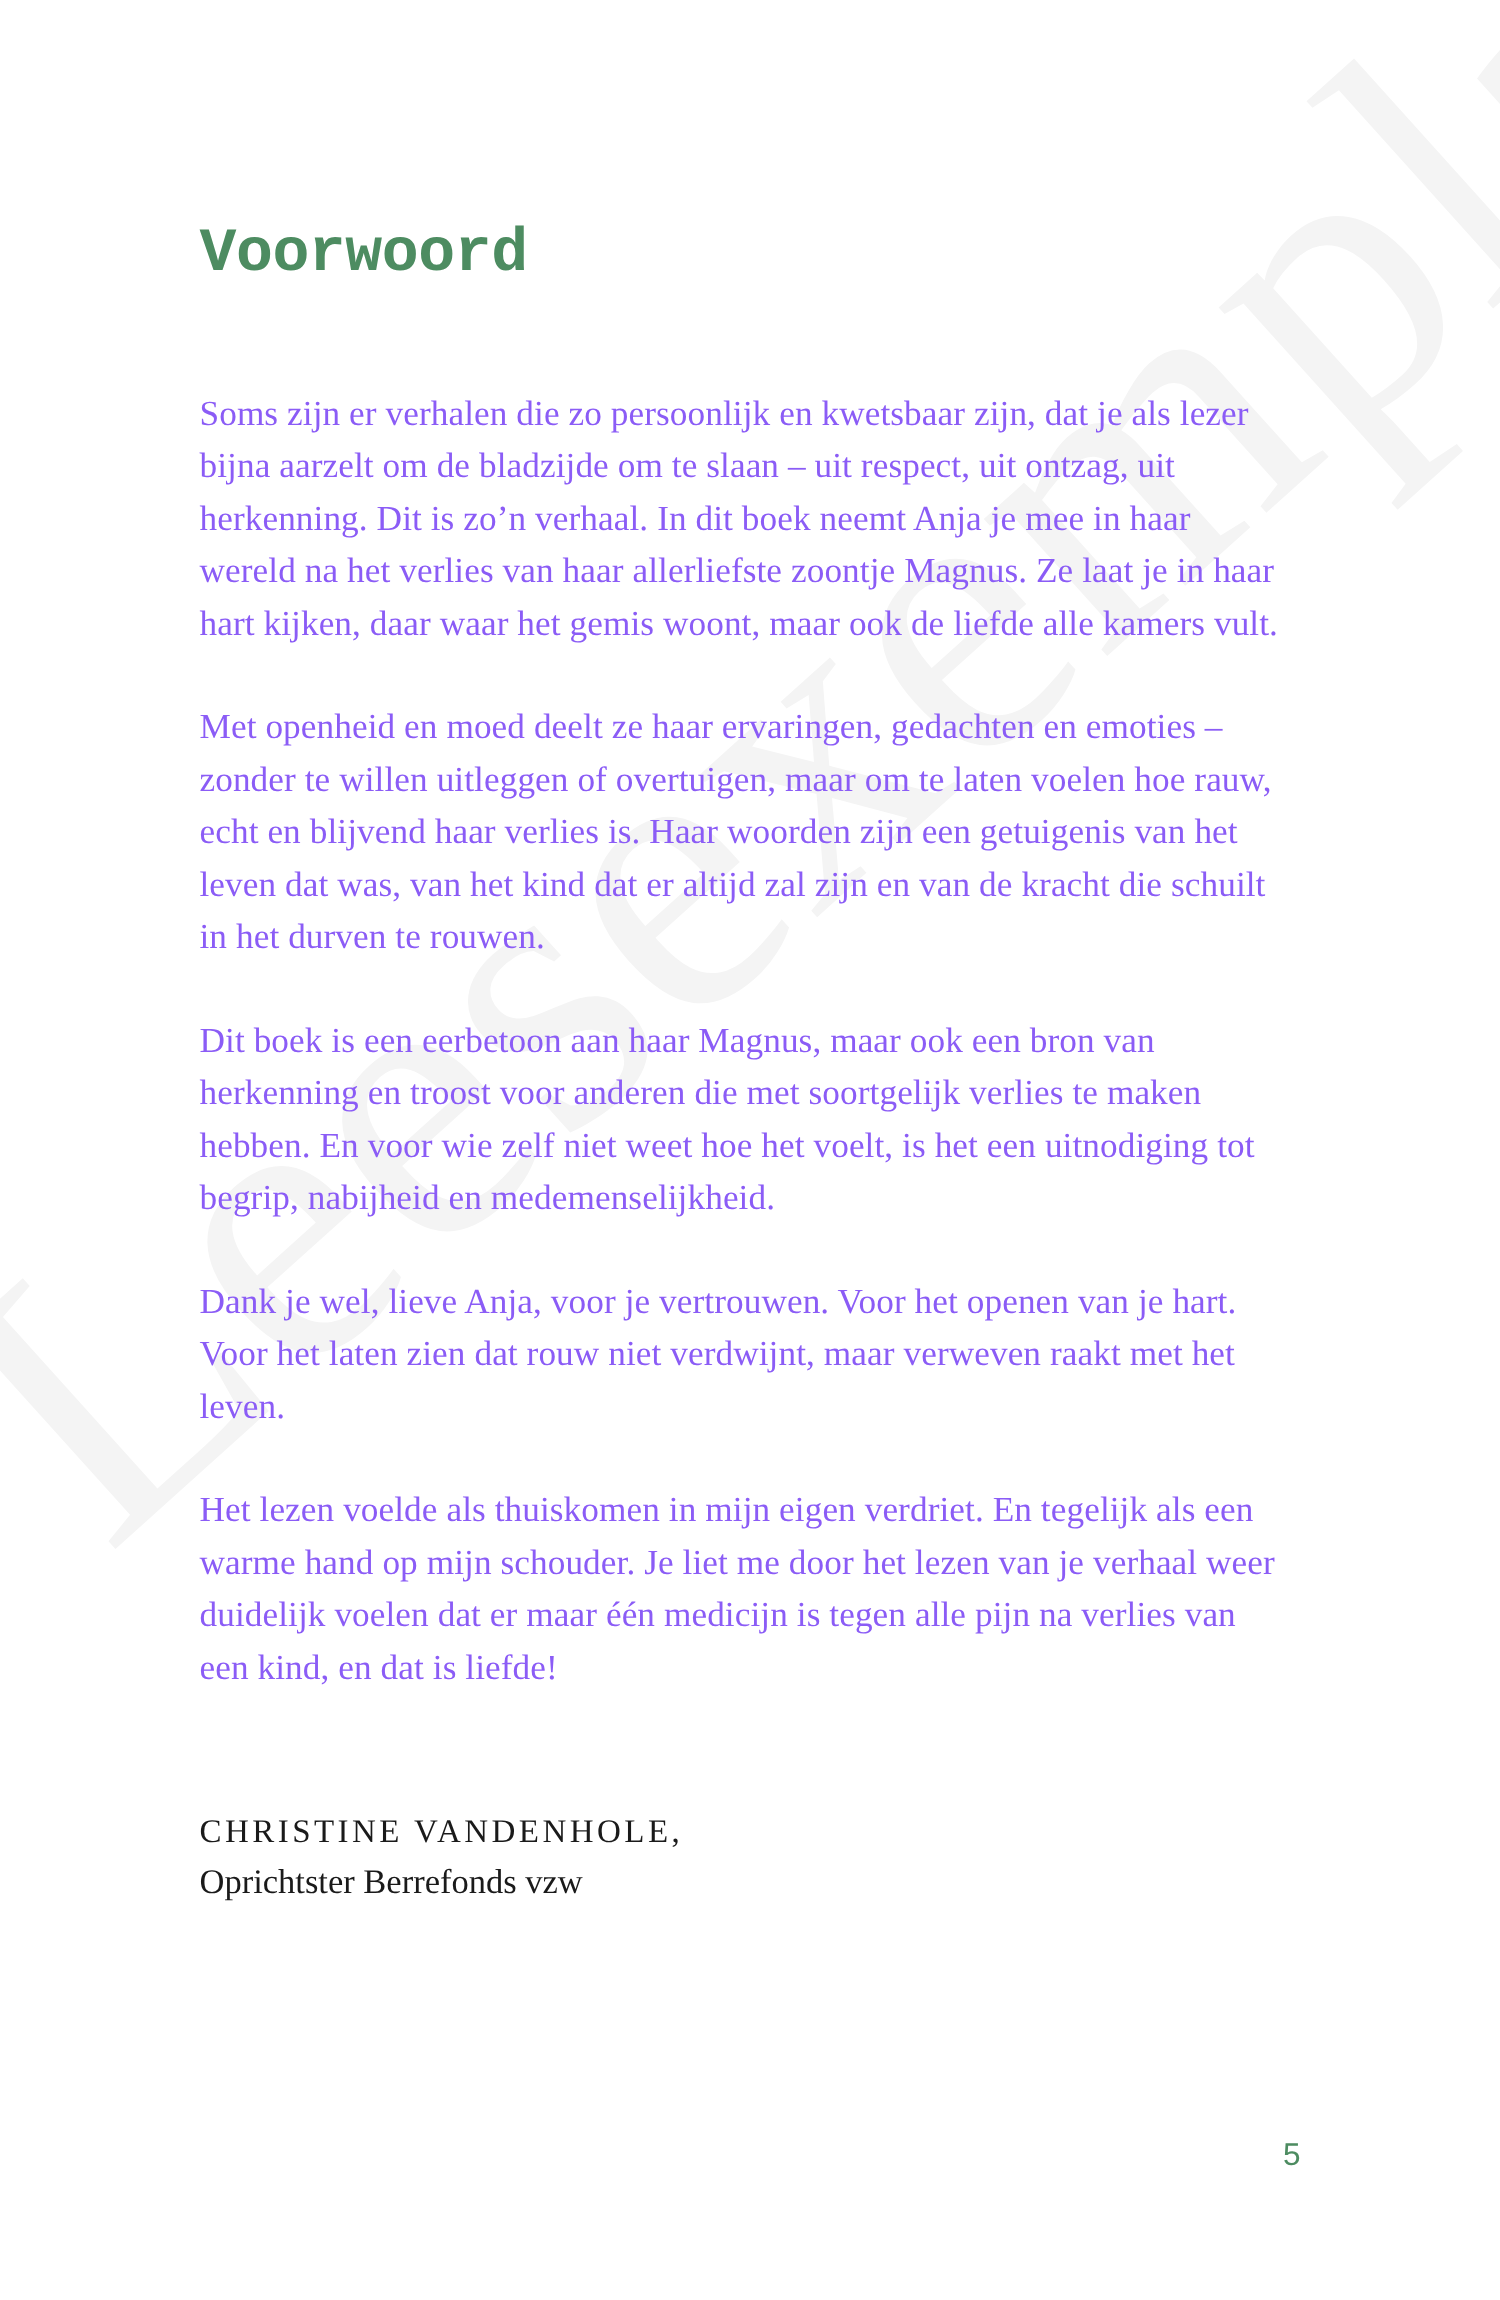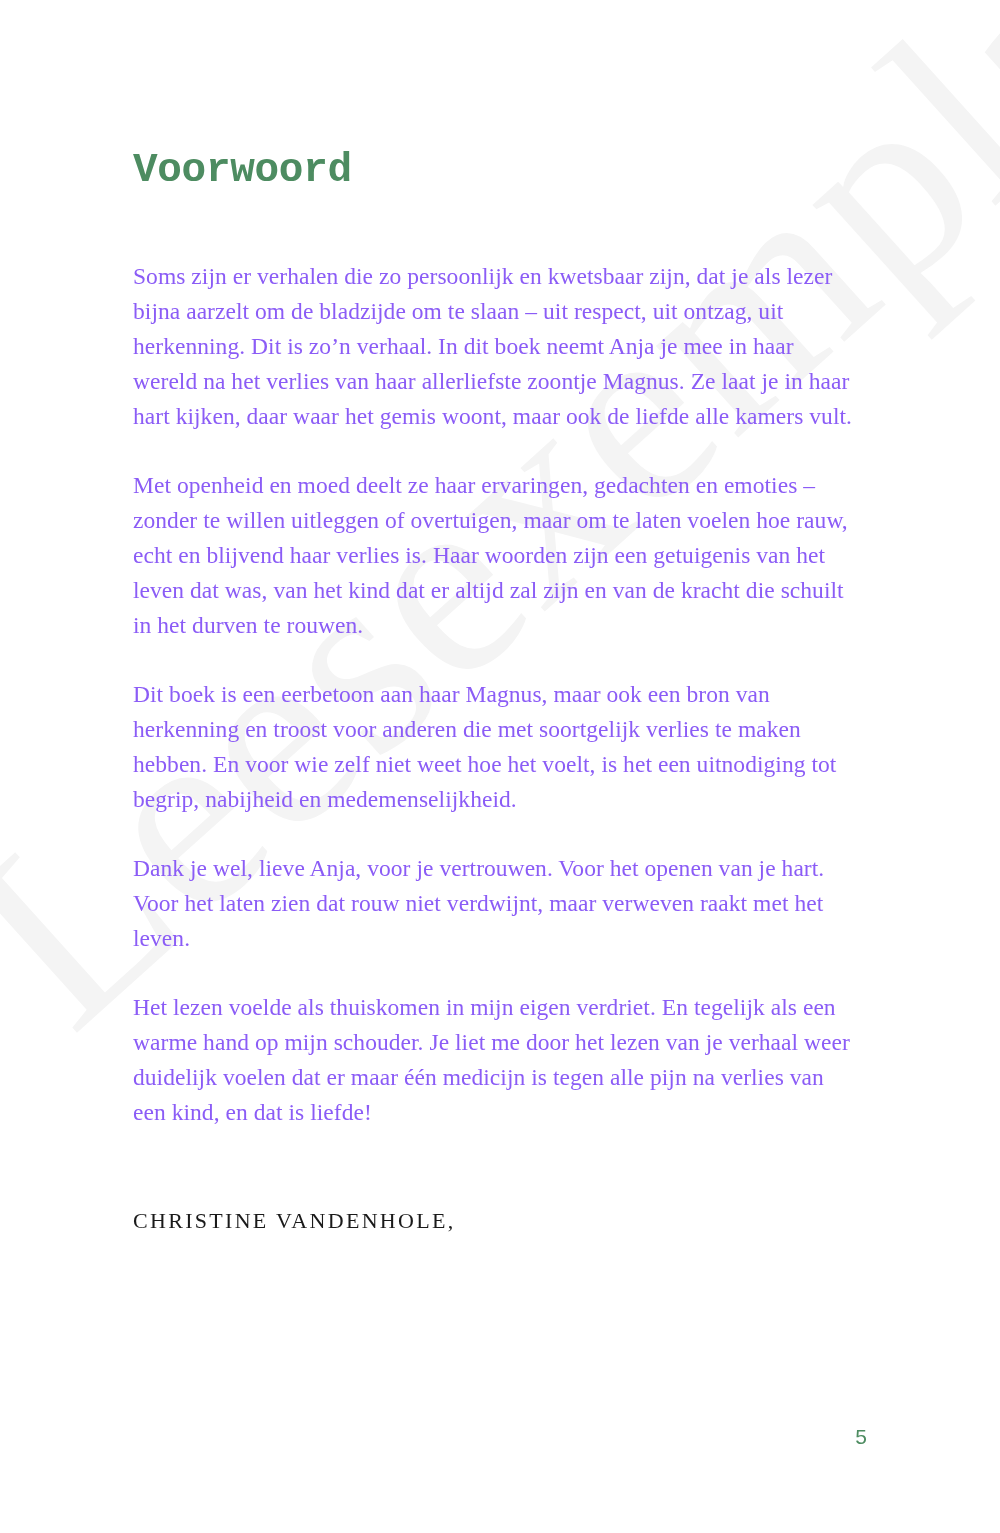--- a/index.html
+++ b/index.html
@@ -120,19 +120,20 @@
     <div class="body-copy">
       <p class="para">Soms zijn er verhalen die zo persoonlijk en kwetsbaar zijn, dat je als lezer bijna aarzelt om de bladzijde om te slaan – uit respect, uit ontzag, uit herkenning. Dit is zo’n verhaal. In dit boek neemt Anja je mee in haar wereld na het verlies van haar allerliefste zoontje Magnus. Ze laat je in haar hart kijken, daar waar het gemis woont, maar ook de liefde alle kamers vult.</p>
       <p class="para">Met openheid en moed deelt ze haar ervaringen, gedachten en emoties – zonder te willen uitleggen of overtuigen, maar om te laten voelen hoe rauw, echt en blijvend haar verlies is. Haar woorden zijn een getuigenis van het leven dat was, van het kind dat er altijd zal zijn en van de kracht die schuilt in het durven te rouwen.</p>
       <p class="para">Dit boek is een eerbetoon aan haar Magnus, maar ook een bron van herkenning en troost voor anderen die met soortgelijk verlies te maken hebben. En voor wie zelf niet weet hoe het voelt, is het een uitnodiging tot begrip, nabijheid en medemenselijkheid.</p>
       <p class="para">Dank je wel, lieve Anja, voor je vertrouwen. Voor het openen van je hart. Voor het laten zien dat rouw niet verdwijnt, maar verweven raakt met het leven.</p>
       <p class="para">Het lezen voelde als thuiskomen in mijn eigen verdriet. En tegelijk als een warme hand op mijn schouder. Je liet me door het lezen van je verhaal weer duidelijk voelen dat er maar één medicijn is tegen alle pijn na verlies van een kind, en dat is liefde!</p>
     </div>
 
     <div class="signature">
       <div class="sign-name">CHRISTINE VANDENHOLE,</div>
+      <div class="sign-line">Oprichtster Berrefonds vzw</div>
     </div>
 
   </div>
 
   <div class="page-number">5</div>
 
 </div>
 
 </body></html>

